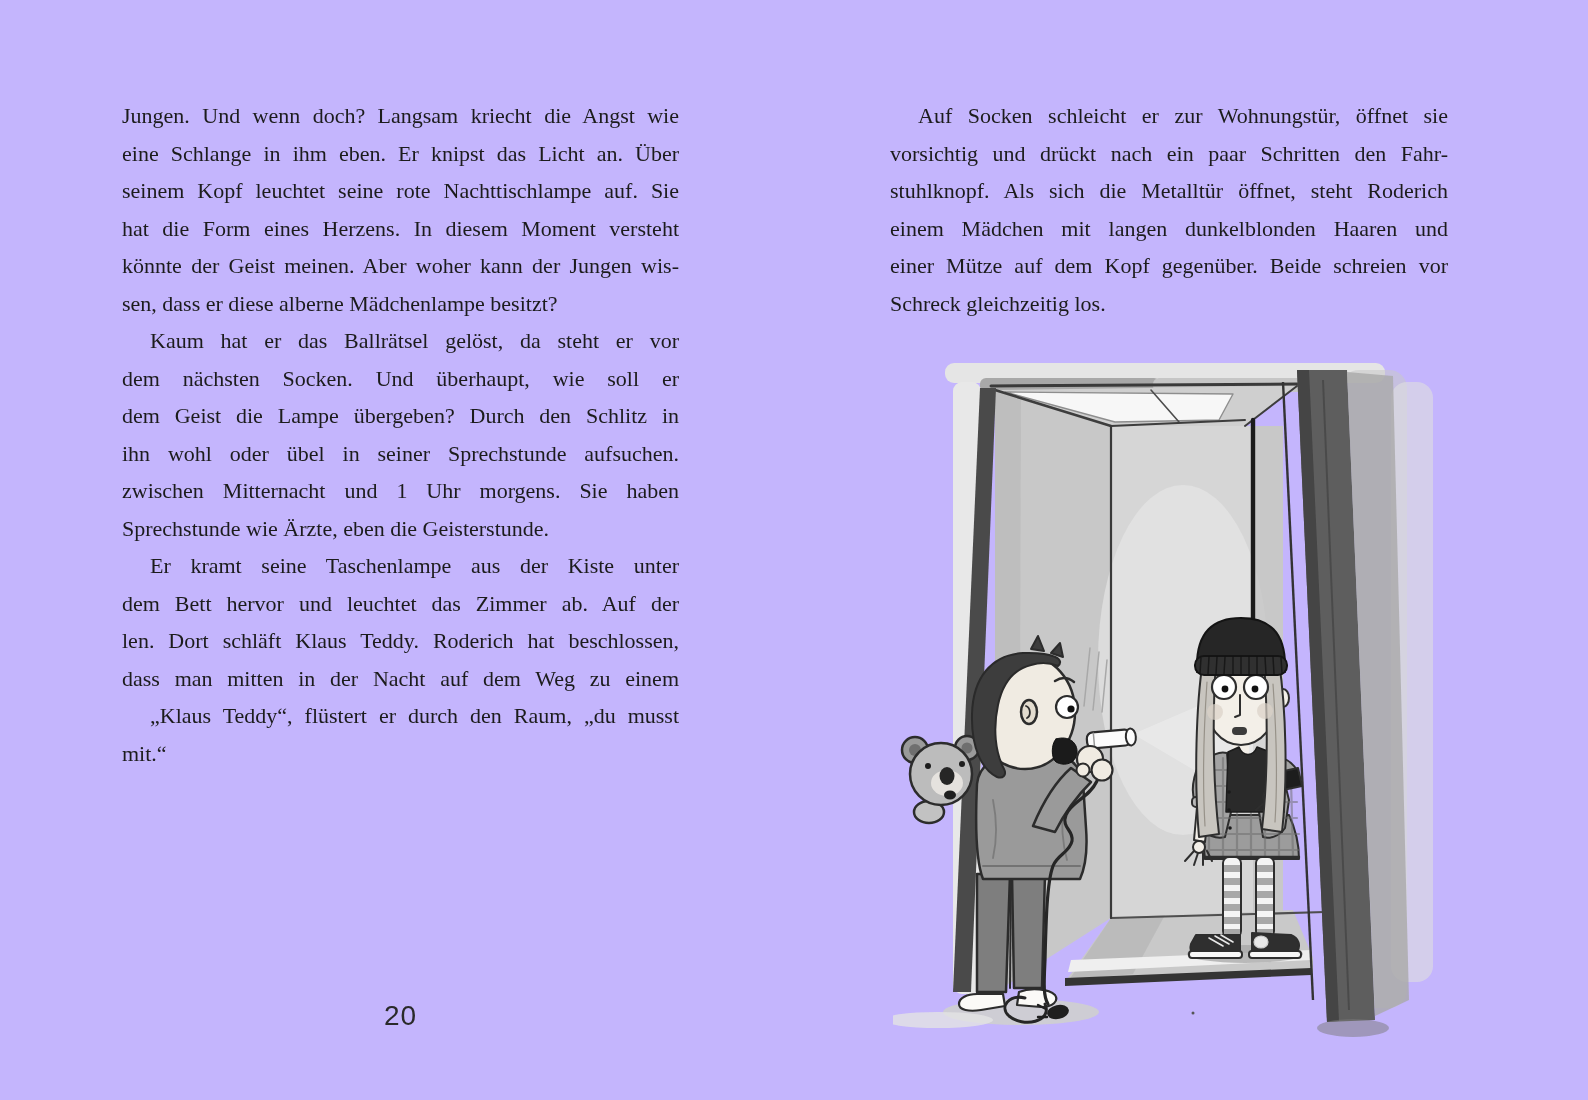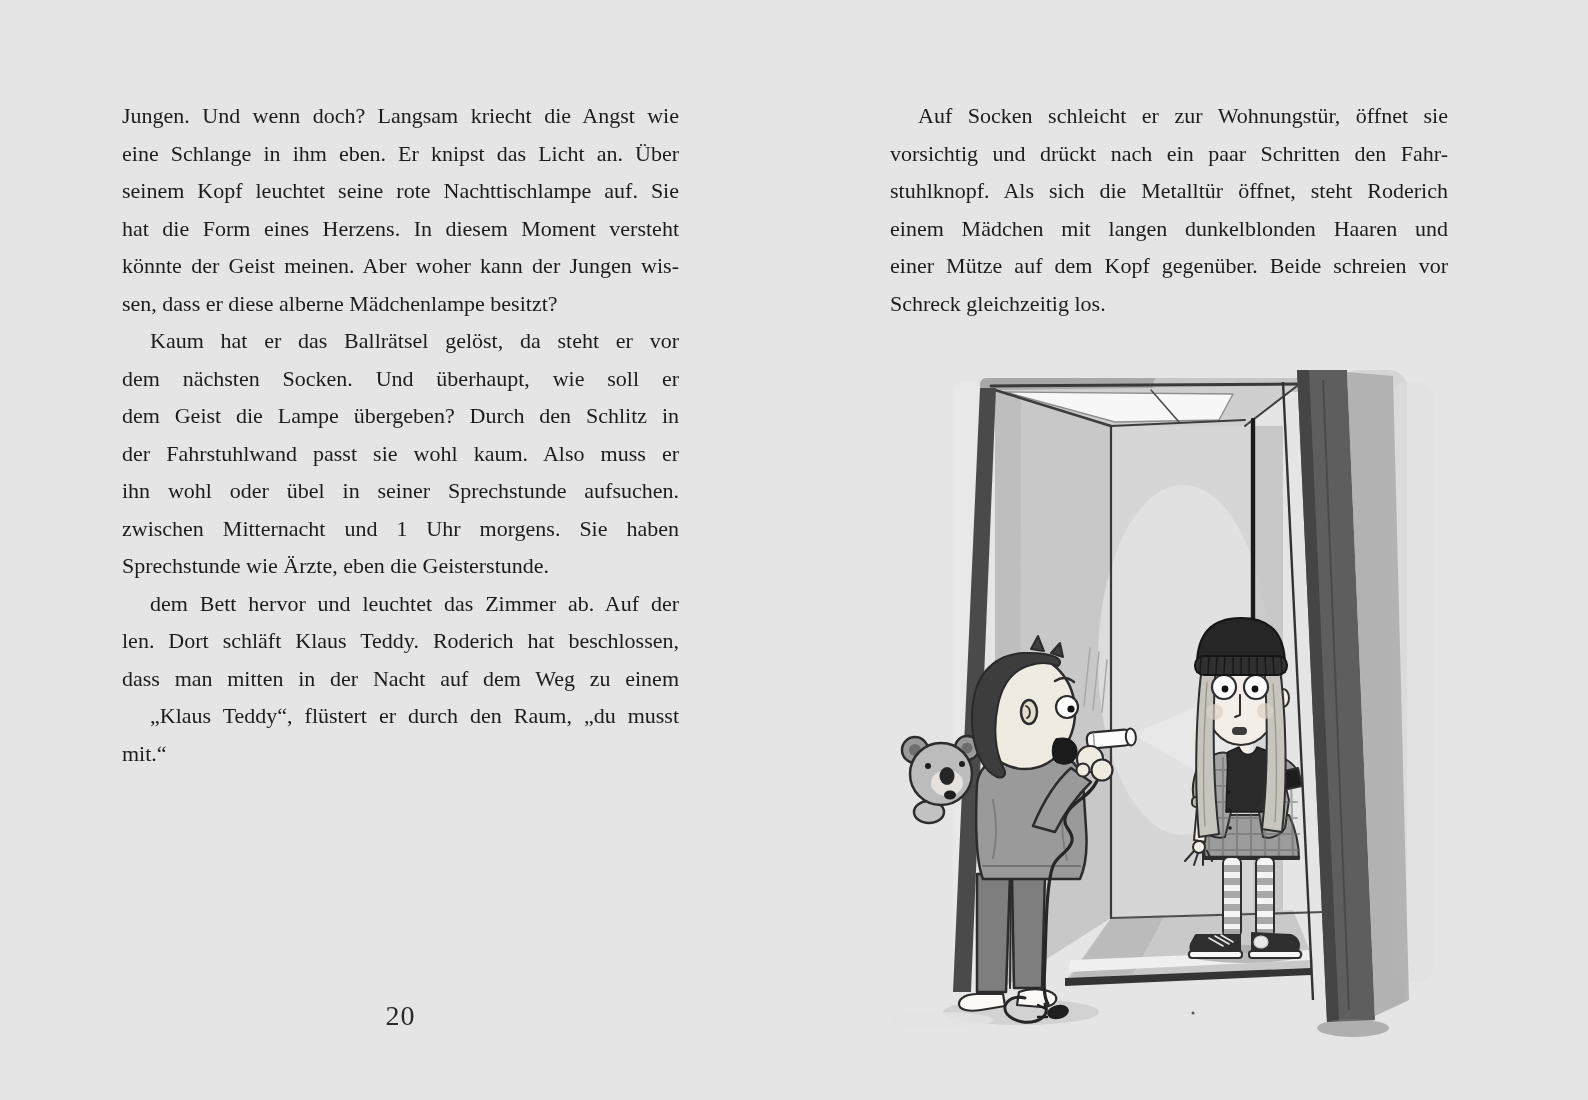--- a/index.html
+++ b/index.html
@@ -1,31 +1,31 @@
 <!DOCTYPE html>
 <html><head>
 <meta charset="utf-8">
 <style>
   html,body { margin:0; padding:0; background:#ffffff; }
   #canvas {
     position:relative; width:1588px; height:1100px;
-    background:#e5e5e5; overflow:hidden;
+    background:#c4b5fd; overflow:hidden;
     font-family:"Liberation Serif", serif;
     color:#1c1c1c;
   }
   .text-block { position:absolute; top:97px; font-size:22px; line-height:37.5px; }
   .text-left  { left:122px; width:557px; }
   .text-right { left:890px; width:558px; }
   .para { margin:0; }
   .line { text-align:justify; text-align-last:justify; text-justify:inter-word; hyphens:none; }
   .line.last { text-align-last:left; }
   .para.indent .line:first-child { text-indent:28px; }
   .page-number {
     position:absolute; left:122px; top:1000px; width:557px;
-    text-align:center; font-family:Liberation Serif, serif;
+    text-align:center; font-family:Liberation Sans, sans-serif;
     font-size:28px; color:#2a2a2a; letter-spacing:1px;
   }
   .illustration { position:absolute; left:893px; top:360px; width:545px; height:700px; }
 </style>
 </head>
 <body>
 
 <div id="canvas">
 
   <div class="text-block text-left">
@@ -34,26 +34,26 @@
         <div class="line">eine Schlange in ihm eben. Er knipst das Licht an. Über</div>
         <div class="line">seinem Kopf leuchtet seine rote Nachttischlampe auf. Sie</div>
         <div class="line">hat die Form eines Herzens. In diesem Moment versteht</div>
         <div class="line">könnte der Geist meinen. Aber woher kann der Jungen wis-</div>
         <div class="line last">sen, dass er diese alberne Mädchenlampe besitzt?</div>
       </div>
       <div class="para indent">
         <div class="line">Kaum hat er das Ballrätsel gelöst, da steht er vor</div>
         <div class="line">dem nächsten Socken. Und überhaupt, wie soll er</div>
         <div class="line">dem Geist die Lampe übergeben? Durch den Schlitz in</div>
-        <div class="line">der Fahrstuhlwand passt sie wohl kaum. Also muss er</div>
         <div class="line">ihn wohl oder übel in seiner Sprechstunde aufsuchen.</div>
         <div class="line">zwischen Mitternacht und 1 Uhr morgens. Sie haben</div>
         <div class="line last">Sprechstunde wie Ärzte, eben die Geisterstunde.</div>
       </div>
       <div class="para indent">
+        <div class="line">Er kramt seine Taschenlampe aus der Kiste unter</div>
         <div class="line">dem Bett hervor und leuchtet das Zimmer ab. Auf der</div>
         <div class="line">len. Dort schläft Klaus Teddy. Roderich hat beschlossen,</div>
         <div class="line">dass man mitten in der Nacht auf dem Weg zu einem</div>
       </div>
       <div class="para indent">
         <div class="line">„Klaus Teddy“, flüstert er durch den Raum, „du musst</div>
         <div class="line last">mit.“</div>
       </div>
     </div>
 

